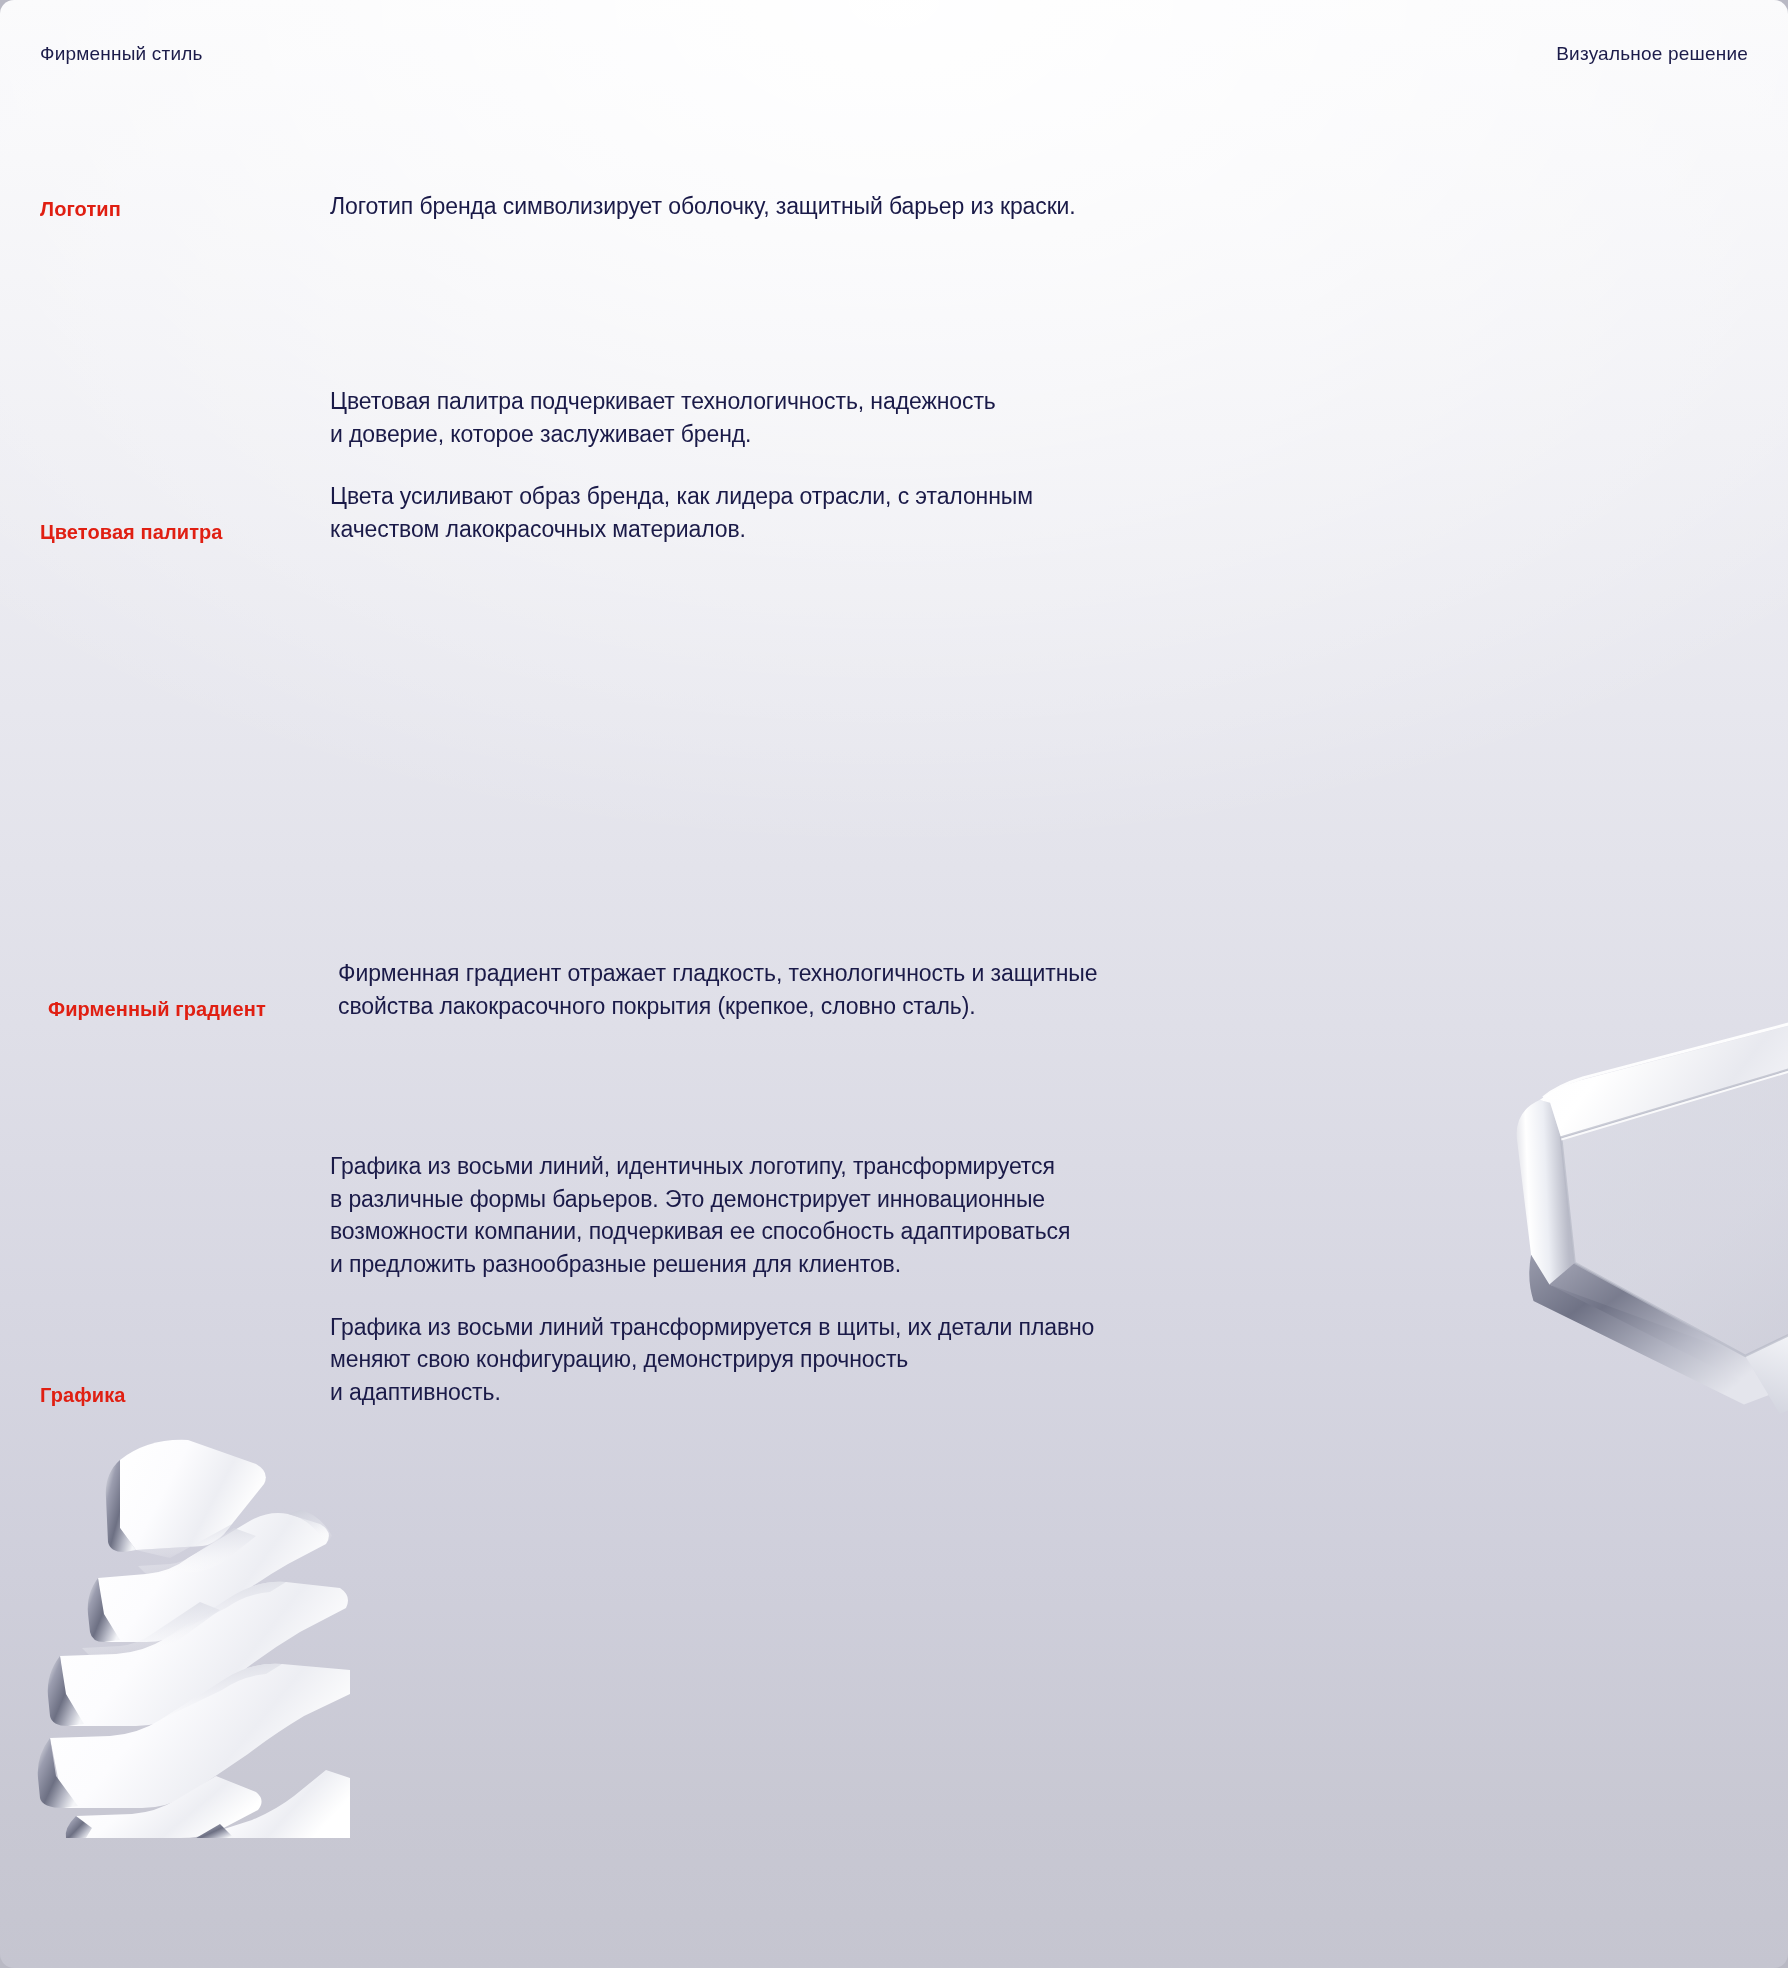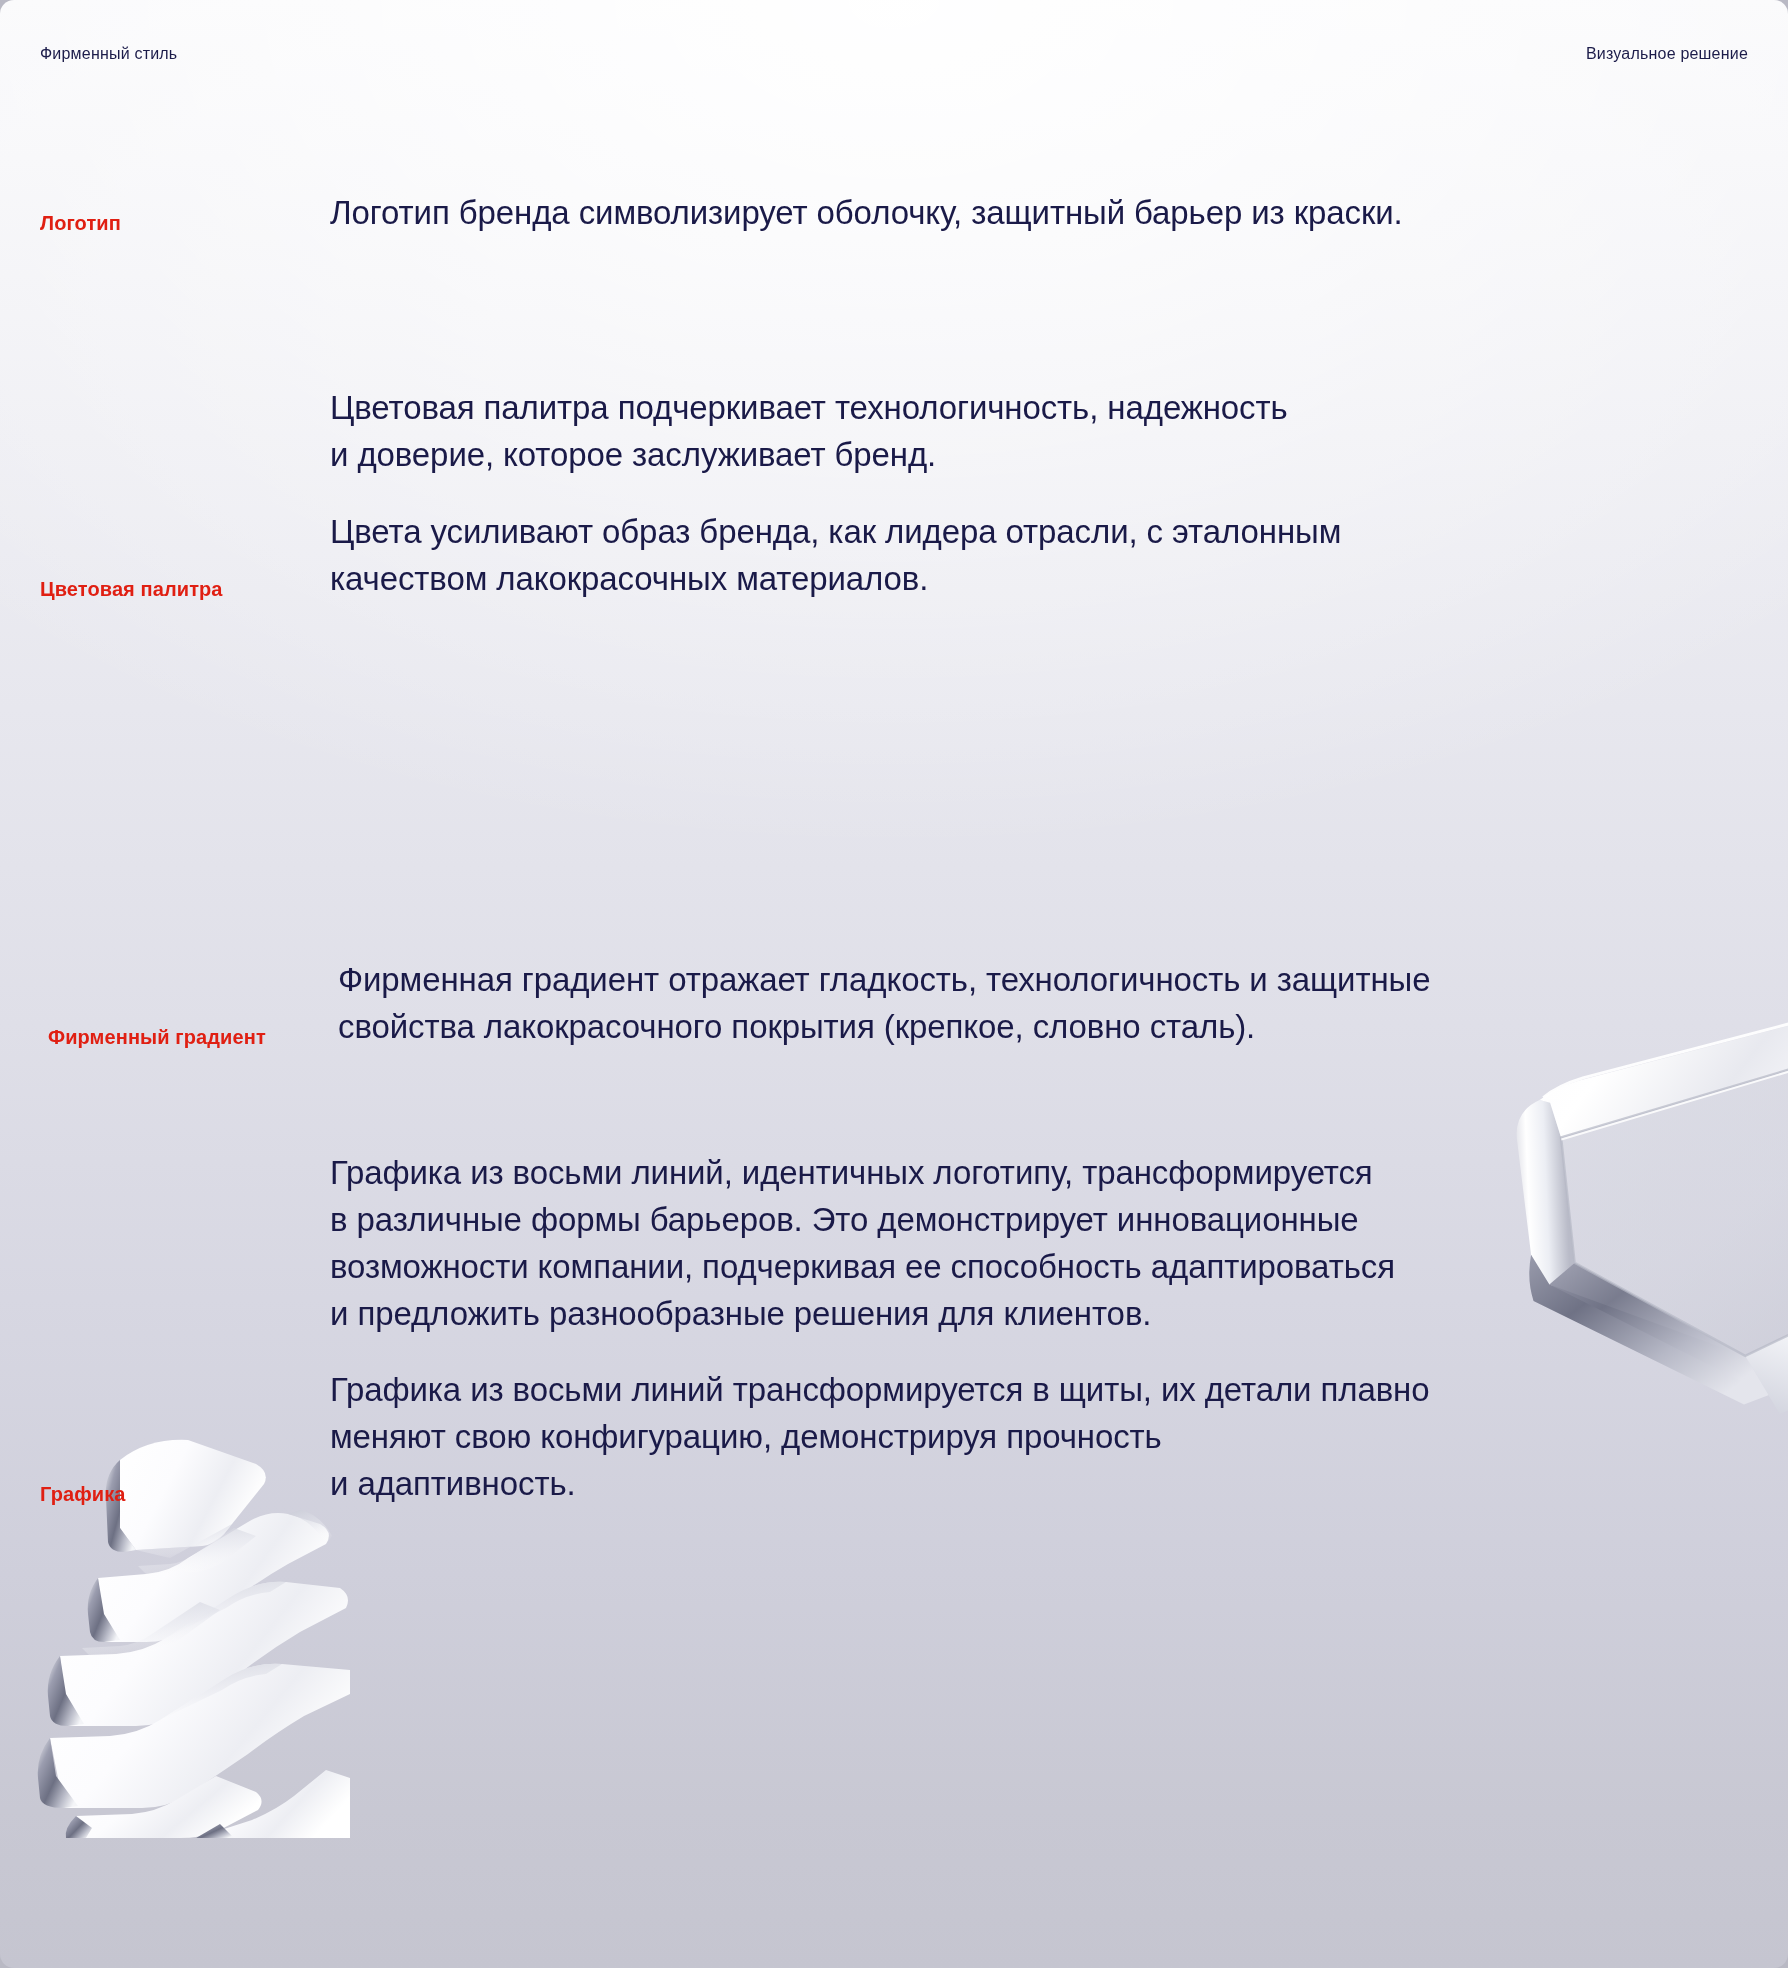--- a/index.html
+++ b/index.html
@@ -42,21 +42,21 @@
     left: 0;
     right: 0;
     height: 28px;
     padding: 0 40px;
     box-sizing: border-box;
     display: flex;
     justify-content: space-between;
     align-items: center;
   }
   .header-text {
-    font-size: 16px;
+    font-size: 19px;
     font-weight: 400;
     color: #1c1c4a;
     letter-spacing: 0.2px;
     white-space: nowrap;
   }
 
   
   .art-layer {
     position: absolute;
     inset: 0;
@@ -101,21 +101,21 @@
     font-weight: 700;
     line-height: 1.28;
     color: #e01f12;
     letter-spacing: 0.1px;
   }
   .row-body {
     flex: 1 1 auto;
     color: #1a1a48;
   }
   .para {
-    font-size: 33px;
+    font-size: 23px;
     line-height: 1.42;
     font-weight: 400;
     color: #1a1a48;
     letter-spacing: -0.1px;
     margin: 0 0 30px 0;
     white-space: pre-line;
   }
   .para:last-child { margin-bottom: 0; }
 
   .r-logo      { top: 190px; }

